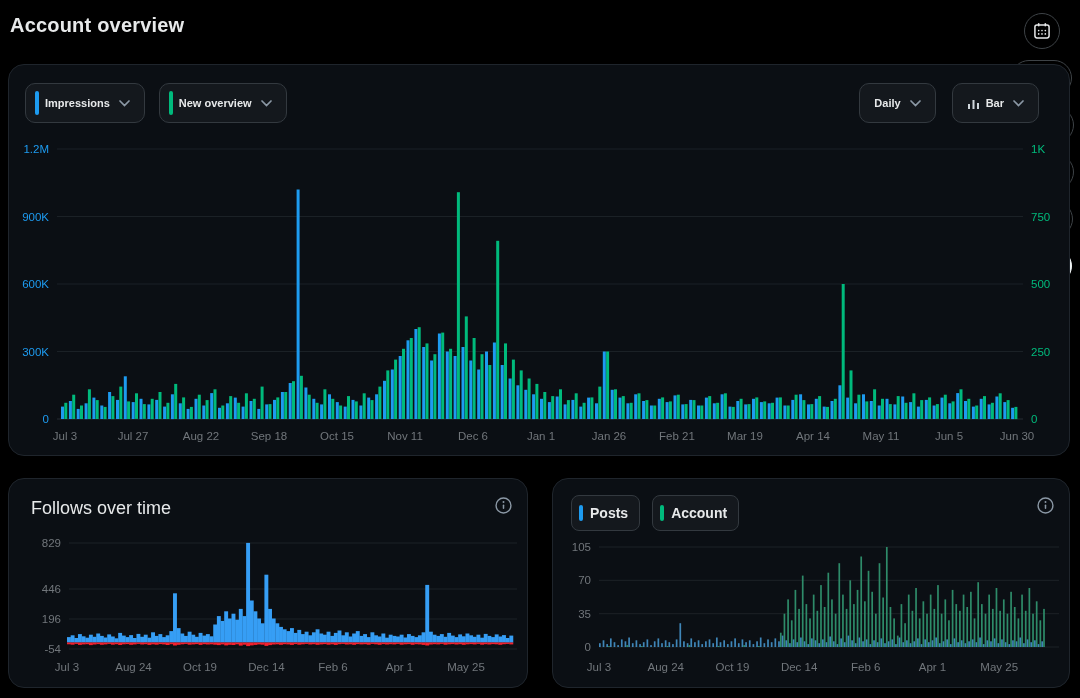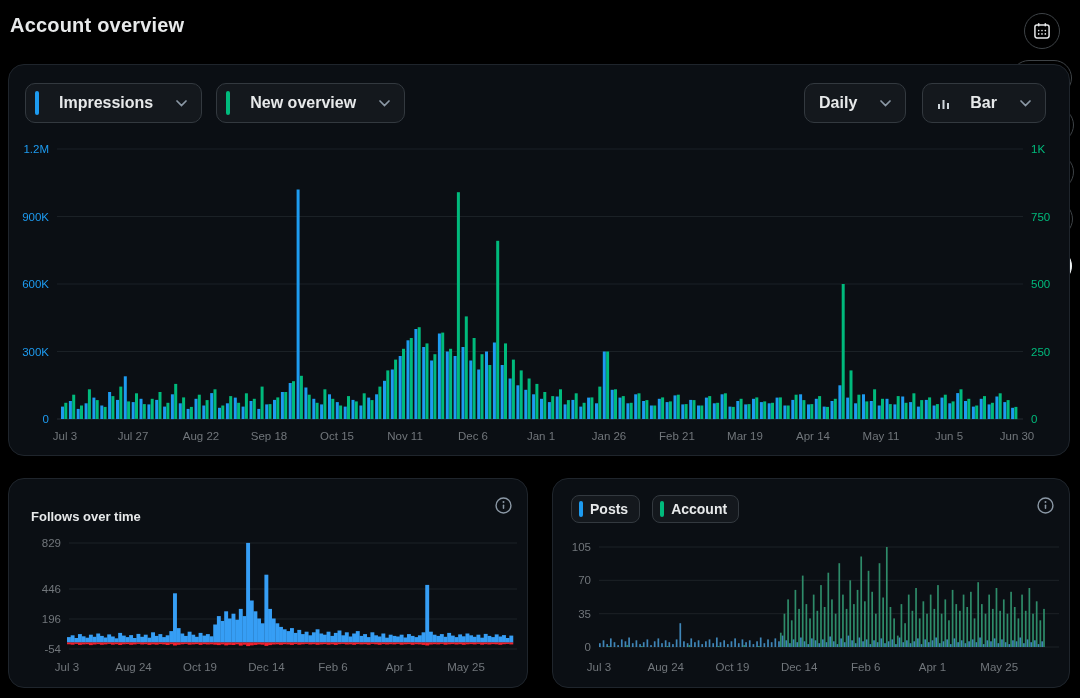--- a/index.html
+++ b/index.html
@@ -17,37 +17,37 @@
   .range-pill.selected{background:#EFF3F4;color:#0369a1;border-color:#EFF3F4;}
 
   
   .card{position:absolute;background:#0b0f14;border:1px solid #1f252c;border-radius:16px;box-sizing:border-box;}
   #main-card{left:8px;top:64px;width:1062px;height:392px;}
   #follows-card{left:8px;top:478px;width:520px;height:210px;}
   #posts-card{left:552px;top:478px;width:518px;height:210px;}
 
   
   .sel-row{position:absolute;left:16px;top:18px;display:flex;gap:14px;}
-  .sel-row-right{position:absolute;right:23px;top:18px;display:flex;gap:16px;}
-  .selector{display:flex;align-items:center;gap:20px;height:40px;background:#14181d;border:1px solid #33393f;
-            border-radius:10px;padding:0 14px 0 9px;font-size:16px;font-weight:700;color:#E7E9EA;cursor:pointer;box-sizing:border-box;}
+  .sel-row-right{position:absolute;right:30px;top:18px;display:flex;gap:16px;}
+  .selector{display:flex;align-items:center;gap:6px;height:40px;background:#14181d;border:1px solid #33393f;
+            border-radius:10px;padding:0 14px 0 9px;font-size:11px;font-weight:700;color:#E7E9EA;cursor:pointer;box-sizing:border-box;}
   .selector.plain{padding:0 14px;}
   .accent{width:4px;height:24px;border-radius:2px;flex:0 0 4px;}
   .chev{display:flex;margin-left:3px;}
 
   
   #main-plot{position:absolute;left:0;top:76px;}
   #follows-plot,#posts-plot{position:absolute;left:0;top:50px;}
 
   
-  .card-title{position:absolute;left:22px;top:30px;font-size:13px;font-weight:700;color:#E7E9EA;}
+  .card-title{position:absolute;left:22px;top:19px;font-size:18px;font-weight:400;color:#E7E9EA;}
   .info-btn{position:absolute;right:14px;top:16px;width:20px;height:20px;background:transparent;border:none;
             display:flex;align-items:center;justify-content:center;cursor:pointer;padding:0;}
   .legend-row{position:absolute;left:18px;top:16px;display:flex;gap:12px;}
-  .legend-chip{display:flex;align-items:center;gap:7px;height:28px;background:#14181d;border:1px solid #33393f;
+  .legend-chip{display:flex;align-items:center;gap:7px;height:36px;background:#14181d;border:1px solid #33393f;
                border-radius:8px;padding:0 11px 0 7px;font-size:14px;font-weight:700;color:#E7E9EA;cursor:pointer;box-sizing:border-box;}
   .legend-chip .accent{height:16px;width:3.5px;}
 </style>
 </head>
 <body>
 
 <div>
   <div class="page-title">Account overview</div>
   <div class="hdr-controls">
     <button class="icon-btn">

